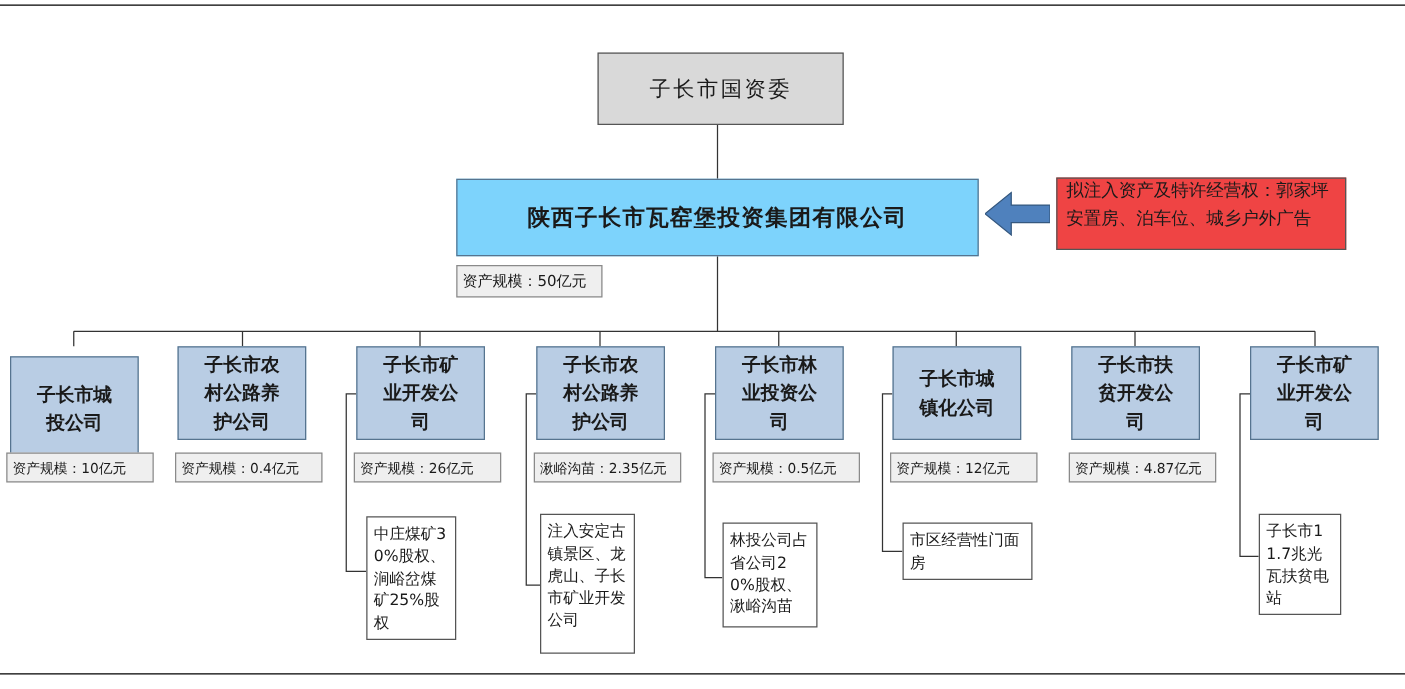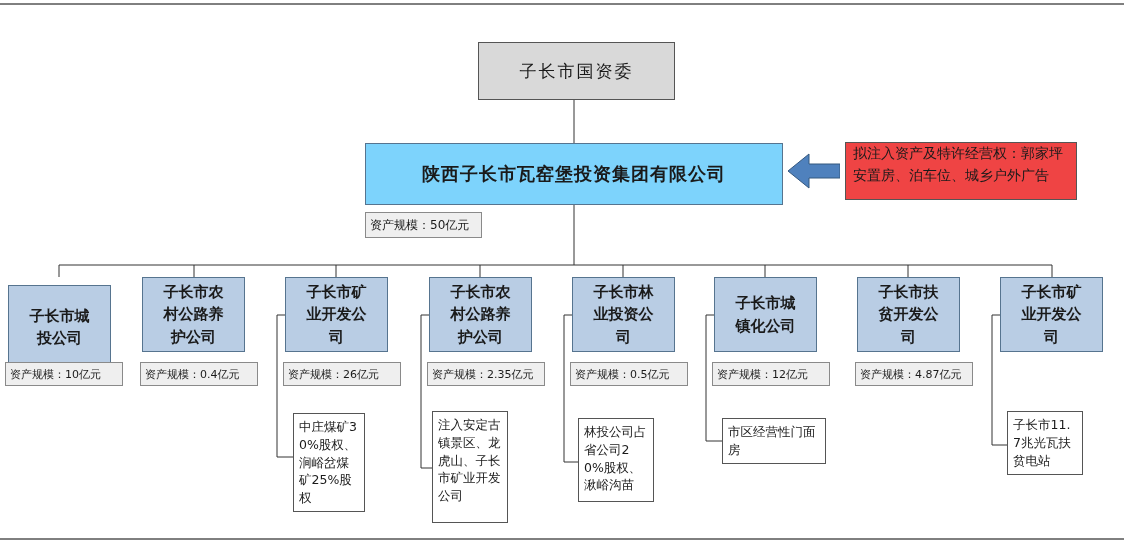--- a/index.html
+++ b/index.html
@@ -117,21 +117,21 @@
     <span>资产规模：26亿元</span>
   </div>
   <div class="box note" style="left:293px;top:413px;width:72px;min-height:86px">
     <span>中庄煤矿30%股权、涧峪岔煤矿25%股权</span>
   </div>
 
   <div class="box node" style="left:429px;top:277px;width:103px;height:75px">
     <span>子长市农村公路养护公司</span>
   </div>
   <div class="box asset" style="left:427px;top:362px;width:118px;height:24px">
-    <span>资产规模：2.35亿元</span>
+    <span>湫峪沟苗：2.35亿元</span>
   </div>
   <div class="box note" style="left:432px;top:411px;width:76px;min-height:112px">
     <span>注入安定古镇景区、龙虎山、子长市矿业开发公司</span>
   </div>
 
   <div class="box node" style="left:572px;top:277px;width:103px;height:75px">
     <span>子长市林业投资公司</span>
   </div>
   <div class="box asset" style="left:570px;top:362px;width:118px;height:24px">
     <span>资产规模：0.5亿元</span>
@@ -153,17 +153,17 @@
   <div class="box node" style="left:857px;top:277px;width:103px;height:75px">
     <span>子长市扶贫开发公司</span>
   </div>
   <div class="box asset" style="left:855px;top:362px;width:118px;height:24px">
     <span>资产规模：4.87亿元</span>
   </div>
 
   <div class="box node" style="left:1000px;top:277px;width:103px;height:75px">
     <span>子长市矿业开发公司</span>
   </div>
-  <div class="box note" style="left:1007px;top:411px;width:76px;min-height:64px">
+  <div class="box note" style="left:1007px;top:411px;width:66px;min-height:64px">
     <span>子长市11.7兆光瓦扶贫电站</span>
   </div>
 
 </div>
 
 </body></html>

